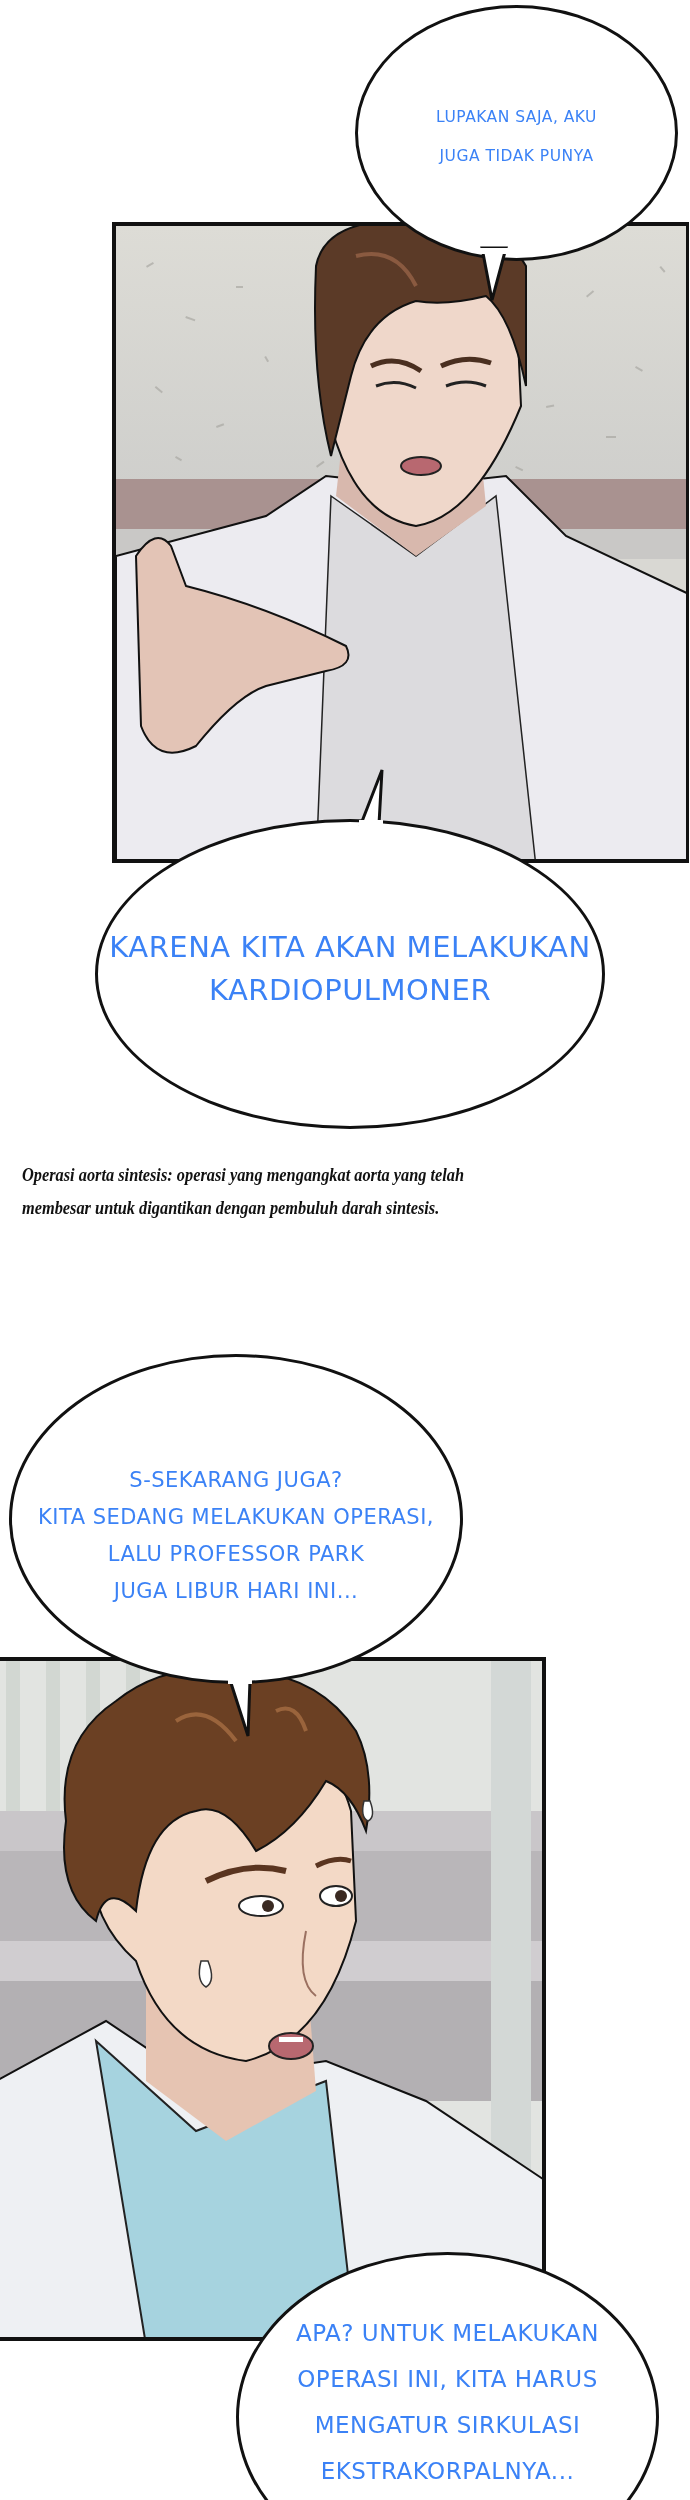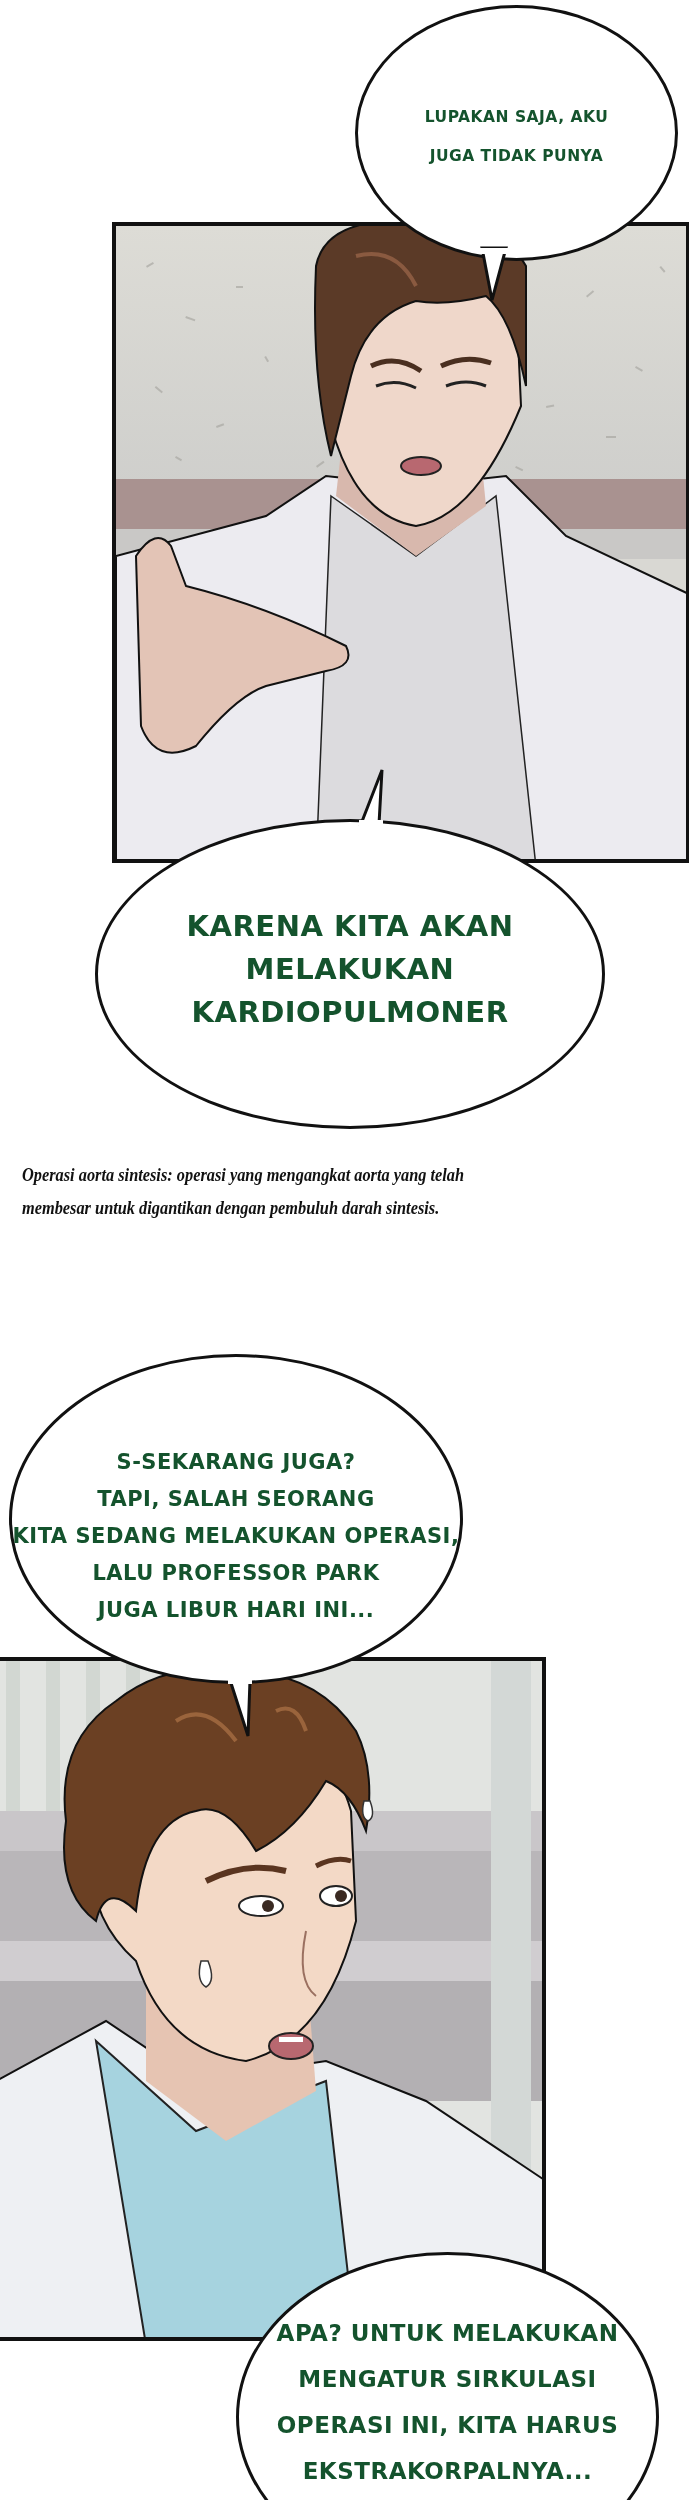--- a/index.html
+++ b/index.html
@@ -13,22 +13,22 @@
             background:#d9d8d3; }
   .panel2 { left:-4px; top:1657px; width:550px; height:684px;
             border:4px solid #111; border-left:none;
             background:#e4e6e3; }
 
   
   .bubble { position:absolute; background:#fff; border:3px solid #111;
             border-radius:50%; box-sizing:border-box;
             display:flex; align-items:center; justify-content:center;
             text-align:center; z-index:5; }
-  .bubble .txt { font-family:"DejaVu Sans", sans-serif; color:#14532d;
-                 text-transform:uppercase; letter-spacing:0.5px;font-weight:bold; }
+  .bubble .txt { font-family:"DejaVu Sans", sans-serif; color:#3b82f6;
+                 text-transform:uppercase; letter-spacing:0.5px; }
   .b1 { left:355px; top:5px; width:323px; height:256px; }
   .b1 .txt { font-size:15.5px; line-height:39px; padding-top:8px; }
   .b2 { left:95px; top:819px; width:510px; height:310px; }
   .b2 .txt { font-size:29px; line-height:43px; padding-bottom:10px; }
   .b3 { left:9px; top:1354px; width:454px; height:330px; }
   .b3 .txt { font-size:21px; line-height:37px; padding-top:34px; }
   .b4 { left:236px; top:2252px; width:423px; height:330px; }
   .b4 .txt { font-size:23px; line-height:46px; padding-bottom:30px; }
 
   .tail { position:absolute; z-index:6; overflow:visible; }
@@ -171,27 +171,26 @@
 </div>
 
 <svg class="tail" style="left:226px; top:1676px;" width="40" height="64">
   <path d="M4 4 L22 60 L24 4 Z" fill="#fff" stroke="#111" stroke-width="3"></path>
   <rect x="2" y="0" width="24" height="8" fill="#fff"></rect>
 </svg>
 
 <div class="bubble b3">
   <div class="txt">
     <div>S-SEKARANG JUGA?</div>
-    <div>TAPI, SALAH SEORANG</div>
     <div>KITA SEDANG MELAKUKAN OPERASI,</div>
     <div>LALU PROFESSOR PARK</div>
     <div>JUGA LIBUR HARI INI...</div>
   </div>
 </div>
 
 <div class="bubble b4">
   <div class="txt">
     <div>APA? UNTUK MELAKUKAN</div>
+    <div>OPERASI INI, KITA HARUS</div>
     <div>MENGATUR SIRKULASI</div>
-    <div>OPERASI INI, KITA HARUS</div>
     <div>EKSTRAKORPALNYA...</div>
   </div>
 </div>
 
 </body></html>

